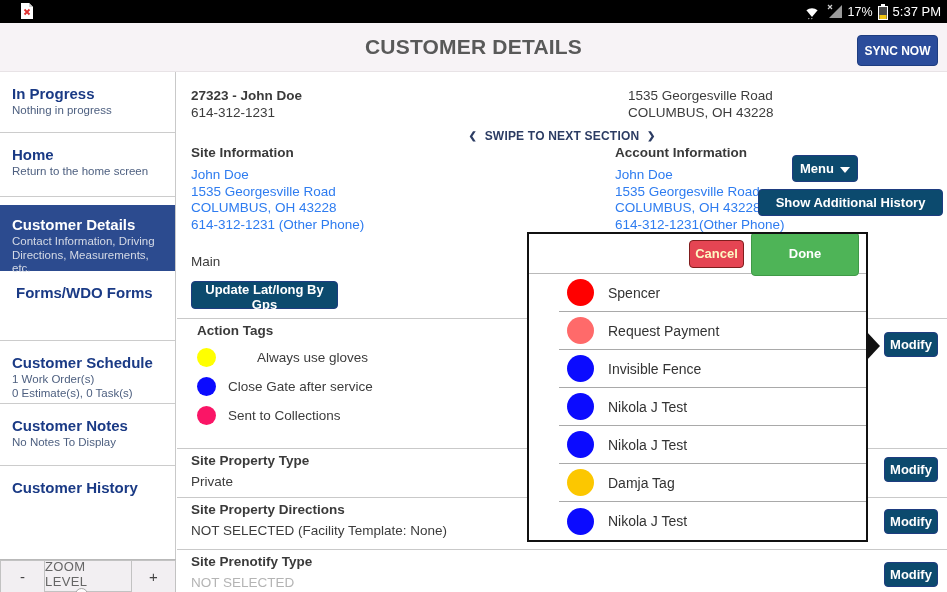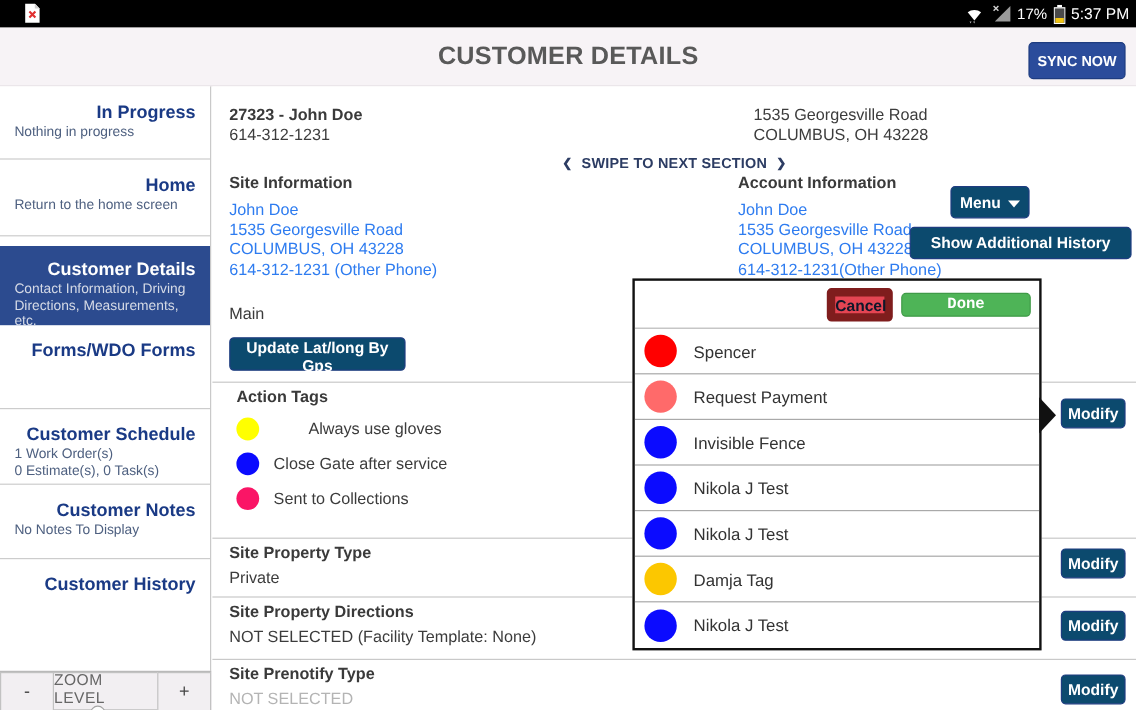--- a/index.html
+++ b/index.html
@@ -19,21 +19,21 @@
     display:flex; align-items:center; justify-content:center; border-bottom:1px solid #e8e3e6; }
   .app-title { font-size:21px; font-weight:bold; color:#595959; letter-spacing:0.2px; }
   .sync-btn { position:absolute; right:9px; top:12px; width:81px; height:31px; background:#2b4c9b;
     color:#fff; font-weight:bold; font-size:12px; border:1px solid #1e3c80; border-radius:4px;
     font-family:"Liberation Sans", sans-serif; }
 
   
   .sidebar { position:absolute; top:72px; left:0; width:176px; height:520px; background:#fff;
     border-right:1px solid #c9c9c9; }
   .side-item { padding:13px 12px 0 12px; cursor:pointer; }
-  .side-item .t { font-size:15px; font-weight:bold; color:#1a3a85; margin-bottom:2px;text-align:right; }
+  .side-item .t { font-size:15px; font-weight:bold; color:#1a3a85; margin-bottom:2px; }
   .side-item .s { font-size:11.5px; color:#4e6080; line-height:13.5px; }
   .bline { border-bottom:1px solid #ccc; }
   .h-inprogress { height:61px; }
   .h-home { height:64px; }
   .gap8 { height:8px; }
   .side-item.selected { height:66px; background:#2c4b8f; padding-top:11px; }
   .side-item.selected .t { color:#fff; }
   .side-item.selected .s { color:#d5dae6; }
   .h-linked { height:62px; }
   .h-forms { height:70px;padding-left:16px; }
@@ -74,26 +74,26 @@
   .modify-btn { left:707px; width:54px; height:25px; font-size:13px; }
   .tag-row { position:absolute; left:20px; height:29px; display:flex; align-items:center; gap:12px; }
   .tag-dot { width:19px; height:19px; border-radius:50%; }
   .muted { color:#b4b4b4; }
 
   
   .modal { position:absolute; left:527px; top:232px; width:341px; height:310px; background:#fff;
     border:2px solid #111; z-index:5; overflow:hidden; }
   .modal-head { height:40px; border-bottom:1px solid #b9b9b9; display:flex; align-items:center;
     justify-content:flex-end; gap:7px; padding-right:7px; }
-  .cancel-btn { width:55px; height:28px; background:#e54553; border:7px solid #7f1d1d; border-radius:4px;
-    color:#0f172a; font-weight:bold; font-size:13px; font-family:"Liberation Sans", sans-serif; }
-  .done-btn { width:108px; height:20px; background:#4eb457; border:1px solid #3f9a47; border-radius:4px;
-    color:#fff; font-weight:bold; font-size:13px; font-family:Liberation Mono, monospace; }
+  .cancel-btn { width:55px; height:28px; background:#e54553; border:1px solid #7f1d1d; border-radius:4px;
+    color:#fef9c3; font-weight:bold; font-size:13px; font-family:"Liberation Sans", sans-serif; }
+  .done-btn { width:108px; height:44px; background:#4eb457; border:1px solid #3f9a47; border-radius:4px;
+    color:#fff; font-weight:bold; font-size:13px; font-family:Liberation Sans, sans-serif; }
   .modal-row { height:38px; border-bottom:1px solid #a9a9a9; display:flex; align-items:center;
-    gap:14px; padding-left:8px; cursor:pointer; }
+    gap:14px; padding-left:8px; cursor:pointer;margin-left:30px; }
   .modal-row:last-child { border-bottom:none; }
   .modal-dot { width:27px; height:27px; border-radius:50%; flex:0 0 auto; }
   .modal-lab { font-size:14px; color:#333; }
   .modal-pointer { position:absolute; left:866px; top:331px; width:0; height:0; z-index:6;
     border-top:15px solid transparent; border-bottom:15px solid transparent; border-left:14px solid #111; }
 </style>
 </head>
 <body>
 
 <div class="screen">

